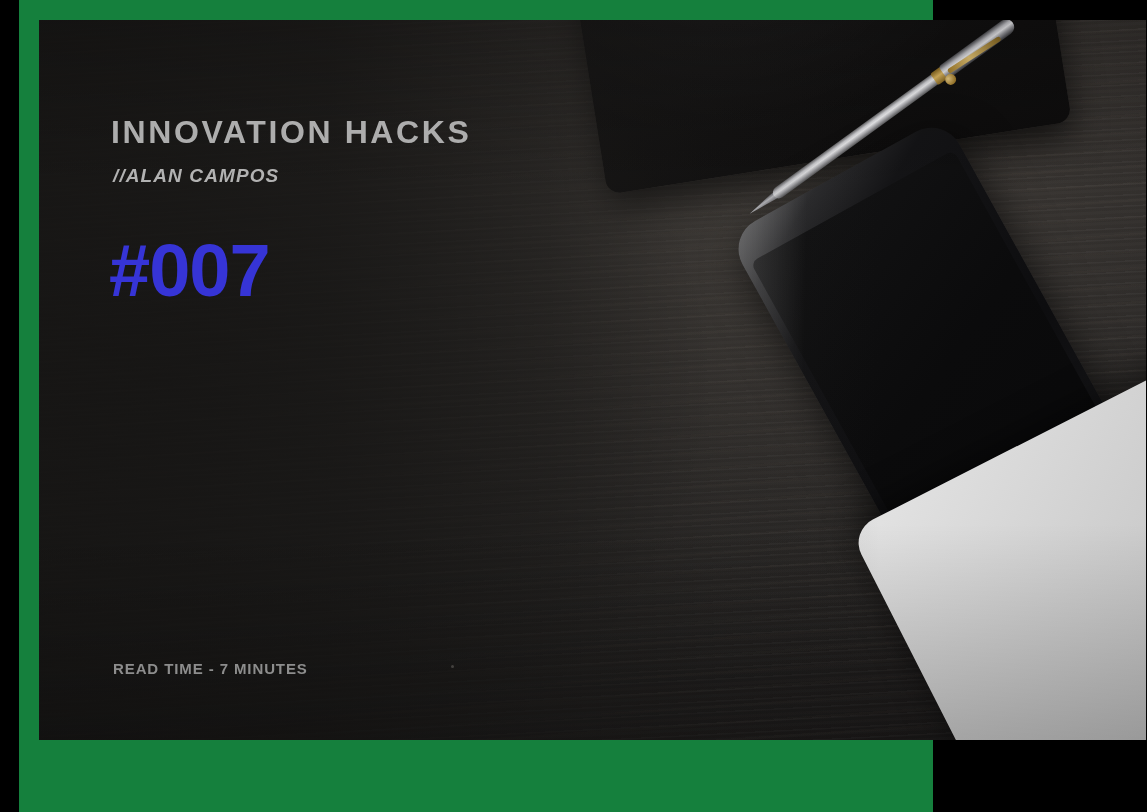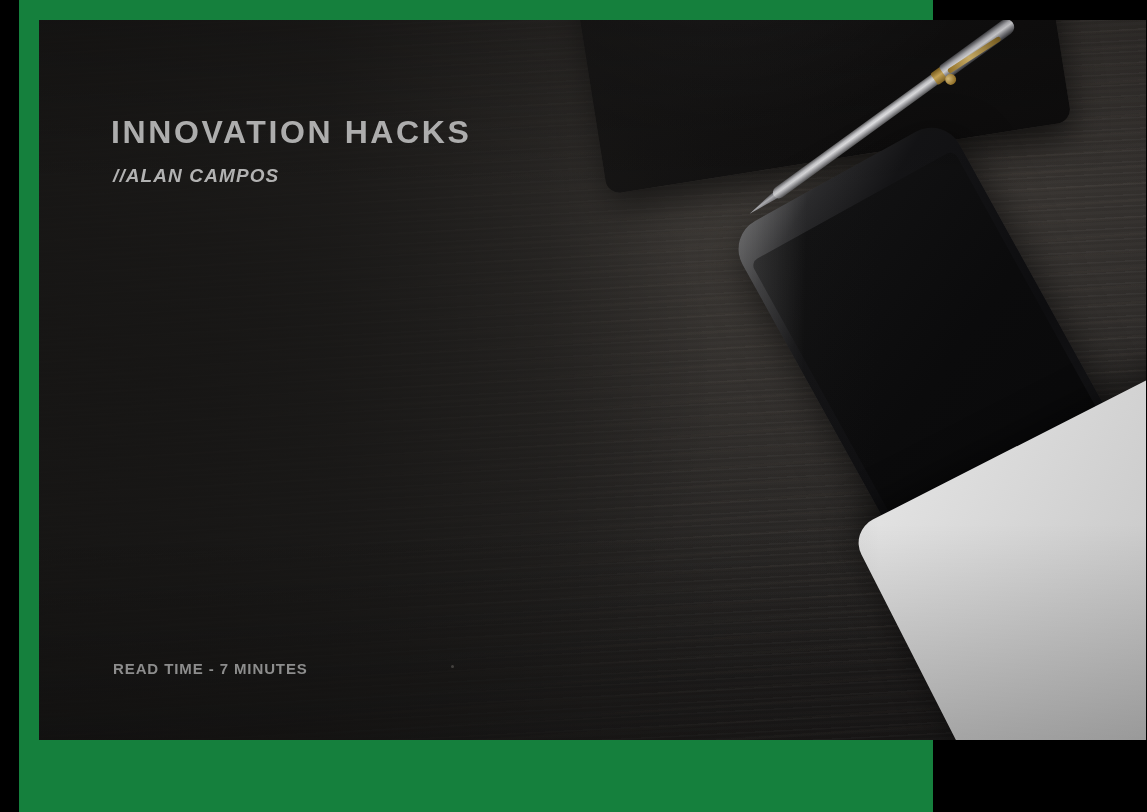--- a/index.html
+++ b/index.html
@@ -280,20 +280,21 @@
 
     <div id="overlay"></div>
     <div id="overlay-b"></div>
 
     <div id="content">
 
       <div id="brand">INNOVATION HACKS</div>
 
       <div id="author">//ALAN CAMPOS</div>
 
+      <div id="issue">#007</div>
 
 
       <div id="readtime">READ TIME - 7 MINUTES</div>
 
       <div id="speck"></div>
     </div>
 
   </div>
 </div>
 

